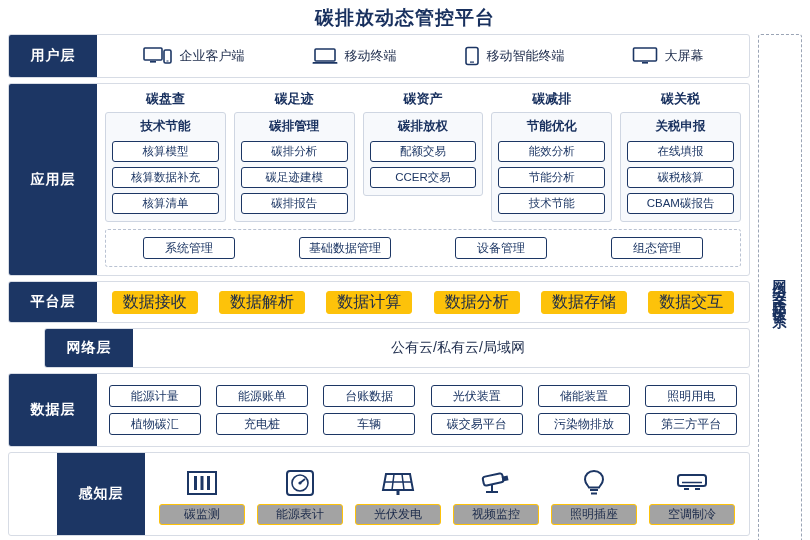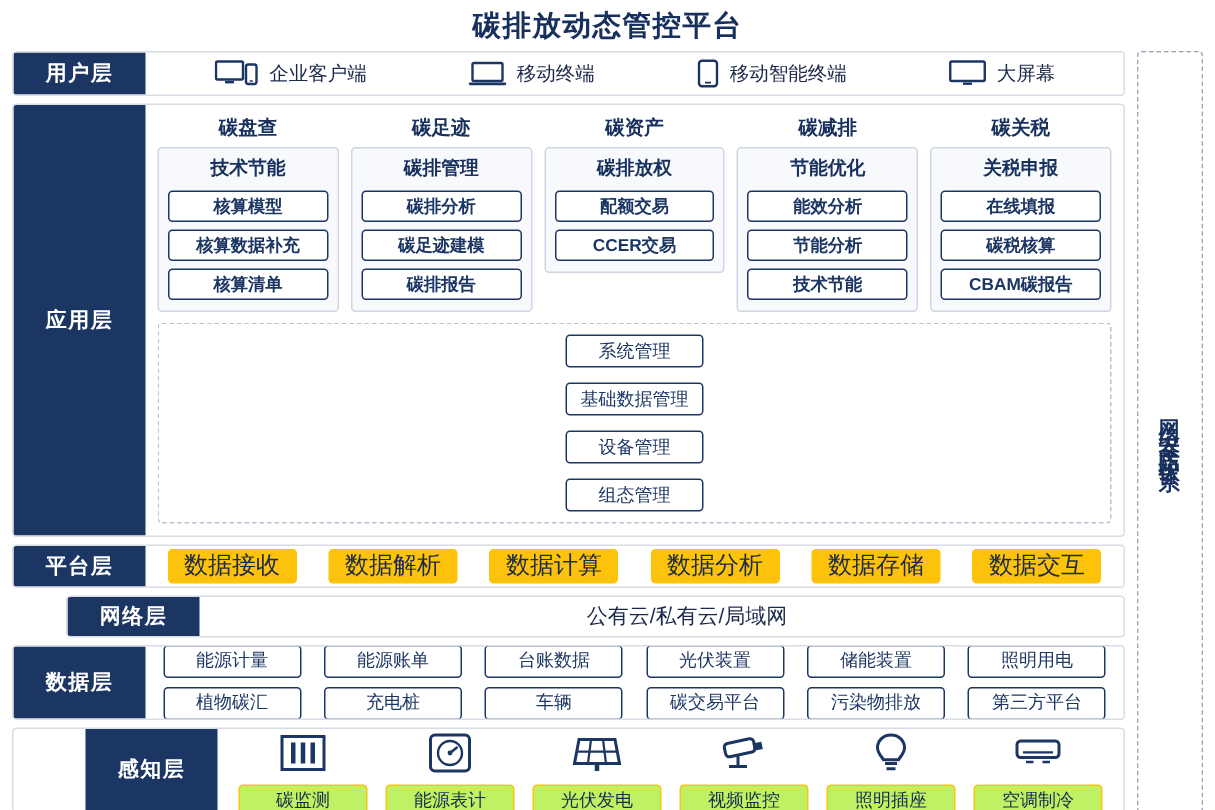--- a/index.html
+++ b/index.html
@@ -160,32 +160,30 @@
     border-radius: 3px;
     box-sizing: border-box;
     white-space: nowrap;
   }
   .chip-blue {
     width: 100%;
     height: 21px;
     background: #ffffff;
     border: 1px solid #1c3664;
     color: #1c3664;
-    font-weight: bold;
   }
   .app-bottom {
     margin-top: 7px;
     border: 1px dashed #b9c2d2;
     border-radius: 3px;
     padding: 7px 10px;
     display: flex;
     justify-content: space-around;
     align-items: center;
     gap: 10px;
-    flex-direction: column;
   }
   .chip-mgmt {
     flex: 0 0 auto;
     min-width: 92px;
     height: 22px;
     background: #ffffff;
     border: 1px solid #1c3664;
     color: #1c3664;
     font-size: 12px;
   }
@@ -264,21 +262,21 @@
   }
   .sense-icon {
     height: 34px;
     display: flex;
     align-items: flex-end;
     justify-content: center;
   }
   .chip-sense {
     min-width: 86px;
     height: 21px;
-    background: #bef264;
+    background: #a3a3a3;
     border: 1px solid #fdc20a;
     color: #1b2a4a;
     font-size: 12px;
   }
 </style>
 </head>
 <body>
 
 <div class="page">
 

